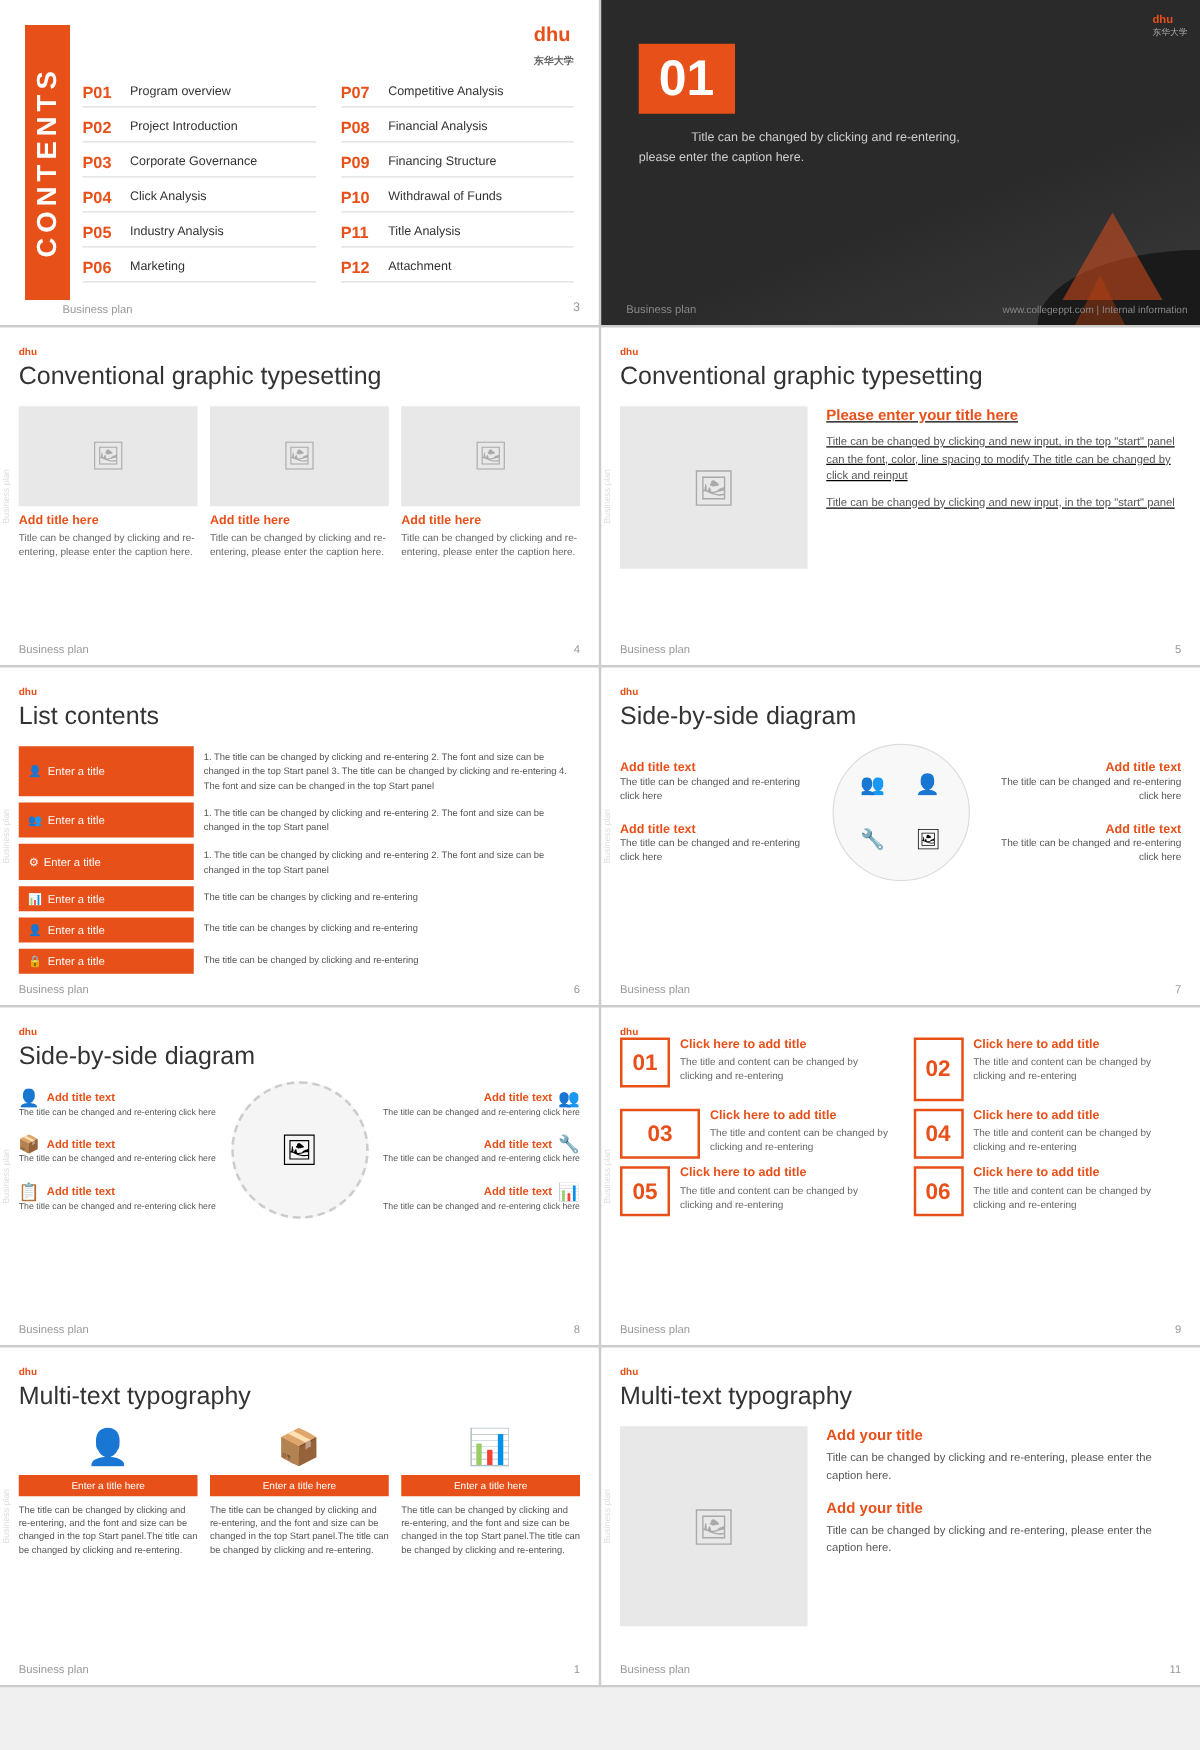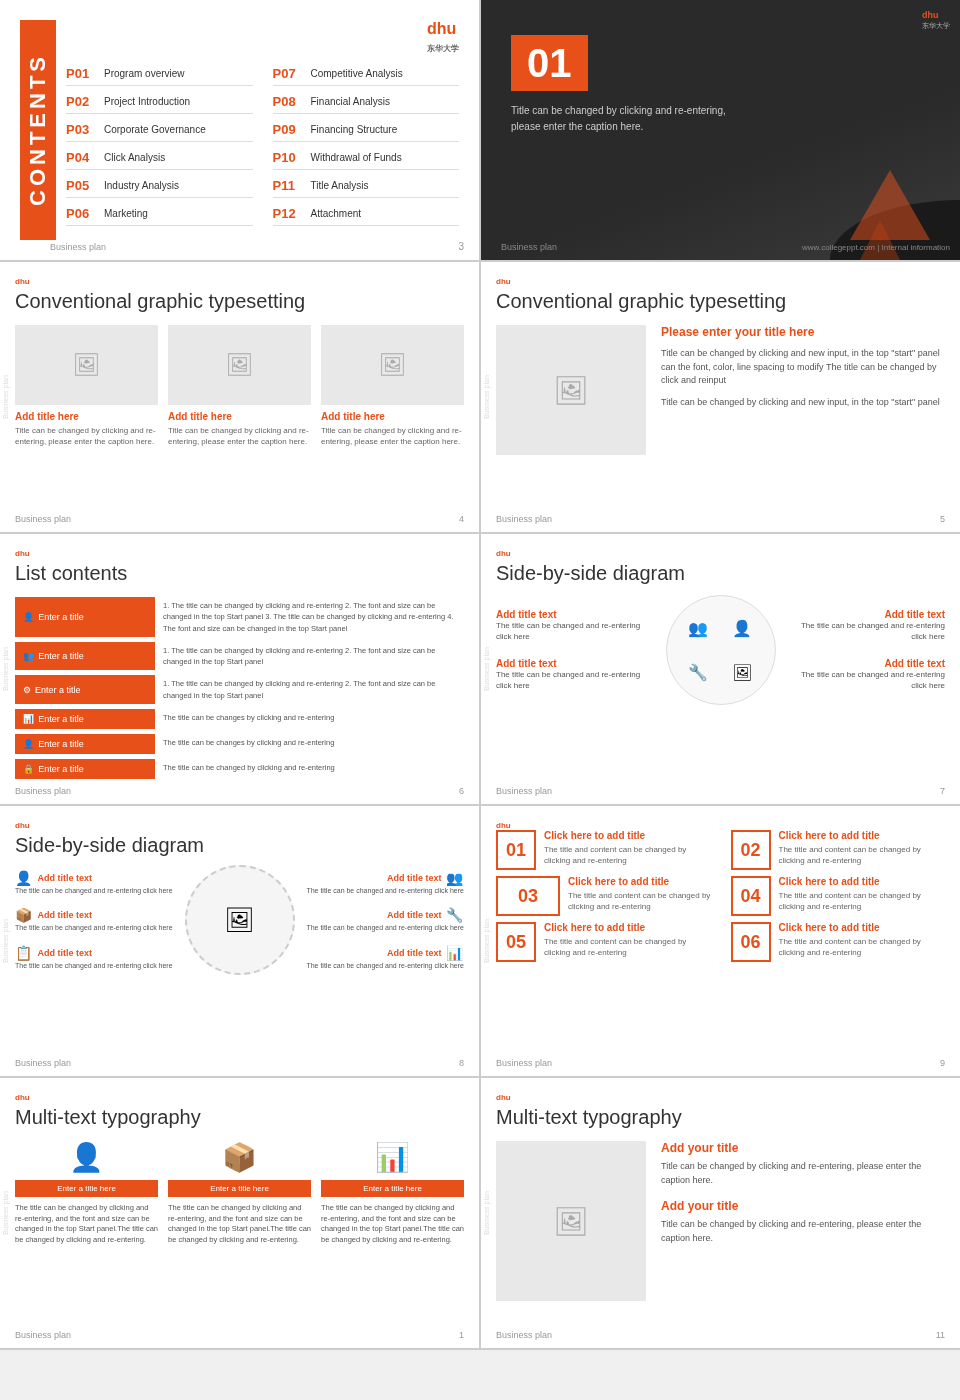--- a/index.html
+++ b/index.html
@@ -95,21 +95,21 @@
     <div style="position:absolute; bottom:20px; right:30px; width:0; height:0; border-left:40px solid transparent; border-right:40px solid transparent; border-bottom:70px solid #e8501a; opacity:0.5;"></div>
     <div style="position:absolute; bottom:0; right:60px; width:0; height:0; border-left:20px solid transparent; border-right:20px solid transparent; border-bottom:40px solid #c04010; opacity:0.4;"></div>
     <div style="position:relative; z-index:2; padding:25px 30px;">
       <div style="position:absolute; top:10px; right:10px; font-size:9px; color:#aaa;">
         <span style="color:#e8501a; font-weight:bold;">dhu</span><br><span style="font-size:7px;">东华大学</span>
       </div>
       <div style="display:flex; align-items:flex-start; gap:20px; margin-top:10px;">
         <div style="background:#e8501a; color:white; font-size:40px; font-weight:bold; padding:8px 16px; line-height:1;">01</div>
       </div>
       <div style="margin-top:12px; max-width:320px;">
-        <div style="font-size:10px; color:#ccc; line-height:1.6;">Title can be changed by clicking and re-entering,</div>
+        <div style="font-size:10px; color:#ccc; line-height:1.6;margin-left:42px;">Title can be changed by clicking and re-entering,</div>
         <div style="font-size:10px; color:#ccc; line-height:1.6;">please enter the caption here.</div>
       </div>
     </div>
     <div style="position:absolute; bottom:8px; left:20px; font-size:9px; color:#888;">Business plan</div>
     <div style="position:absolute; bottom:8px; right:10px; font-size:8px; color:#888;">www.collegeppt.com | Internal information</div>
   </div>
 
   <div class="panel" style="height:270px; padding:15px; position:relative;">
     <div class="small-logo">dhu</div>
     <div style="margin-top:4px; font-size:20px; color:#333; font-weight:300; margin-bottom:12px;">Conventional graphic typesetting</div>
@@ -145,21 +145,21 @@
 
   <div class="panel" style="height:270px; padding:15px; position:relative;">
     <div class="small-logo">dhu</div>
     <div style="margin-top:4px; font-size:20px; color:#333; font-weight:300; margin-bottom:12px;">Conventional graphic typesetting</div>
     <div style="display:flex; gap:15px;">
       <div style="width:150px; flex-shrink:0;">
         <div style="background:#e8e8e8; height:130px; display:flex; align-items:center; justify-content:center;">
           <span style="font-size:28px; color:#aaa;">🖼</span>
         </div>
       </div>
-      <div style="flex:1;">
+      <div style="flex:1;text-decoration:underline;">
         <div style="font-size:12px; font-weight:bold; color:#e8501a; margin-bottom:8px;">Please enter your title here</div>
         <div style="font-size:9px; color:#555; line-height:1.5; margin-bottom:8px;">Title can be changed by clicking and new input, in the top "start" panel can the font, color, line spacing to modify The title can be changed by click and reinput</div>
         <div style="font-size:9px; color:#555; line-height:1.5;">Title can be changed by clicking and new input, in the top "start" panel</div>
       </div>
     </div>
     <div style="position:absolute; bottom:8px; left:15px; right:15px; display:flex; justify-content:space-between;">
       <div style="font-size:9px; color:#999;">Business plan</div>
       <div style="font-size:9px; color:#999;">5</div>
     </div>
     <div style="position:absolute; left:2px; top:50%; font-size:7px; color:#ddd; writing-mode:vertical-rl; transform:translateY(-50%) rotate(180deg);">Business plan</div>
@@ -317,21 +317,21 @@
     <div class="small-logo">dhu</div>
     <div id="plans-grid" style="display:grid; grid-template-columns:1fr 1fr; gap:6px 20px;">
         <div style="display: flex; gap: 8px; align-items: flex-start;">
     <div style="border:2px solid #e8501a; color:#e8501a; font-size:18px; font-weight:bold; width:40px; height:40px; display:flex; align-items:center; justify-content:center; flex-shrink:0;">01</div>
     <div>
       <div style="font-size:10px; font-weight:bold; color:#e8501a; margin-bottom:3px;">Click here to add title</div>
       <div style="font-size:8px; color:#666; line-height:1.4;">The title and content can be changed by clicking and re-entering</div>
     </div>
   </div>
         <div style="display: flex; gap: 8px; align-items: flex-start;">
-    <div style="border:2px solid #e8501a; color:#e8501a; font-size:18px; font-weight:bold; width:40px; height:40px; display:flex; align-items:center; justify-content:center; flex-shrink:0;">02</div>
+    <div style="border:2px solid #e8501a; color:#e8501a; font-size:18px; font-weight:bold; width:40px; height:51px; display:flex; align-items:center; justify-content:center; flex-shrink:0;">02</div>
     <div>
       <div style="font-size:10px; font-weight:bold; color:#e8501a; margin-bottom:3px;">Click here to add title</div>
       <div style="font-size:8px; color:#666; line-height:1.4;">The title and content can be changed by clicking and re-entering</div>
     </div>
   </div>
         <div style="display: flex; gap: 8px; align-items: flex-start;">
     <div style="border:2px solid #e8501a; color:#e8501a; font-size:18px; font-weight:bold; width:64px; height:40px; display:flex; align-items:center; justify-content:center; flex-shrink:0;">03</div>
     <div>
       <div style="font-size:10px; font-weight:bold; color:#e8501a; margin-bottom:3px;">Click here to add title</div>
       <div style="font-size:8px; color:#666; line-height:1.4;">The title and content can be changed by clicking and re-entering</div>

